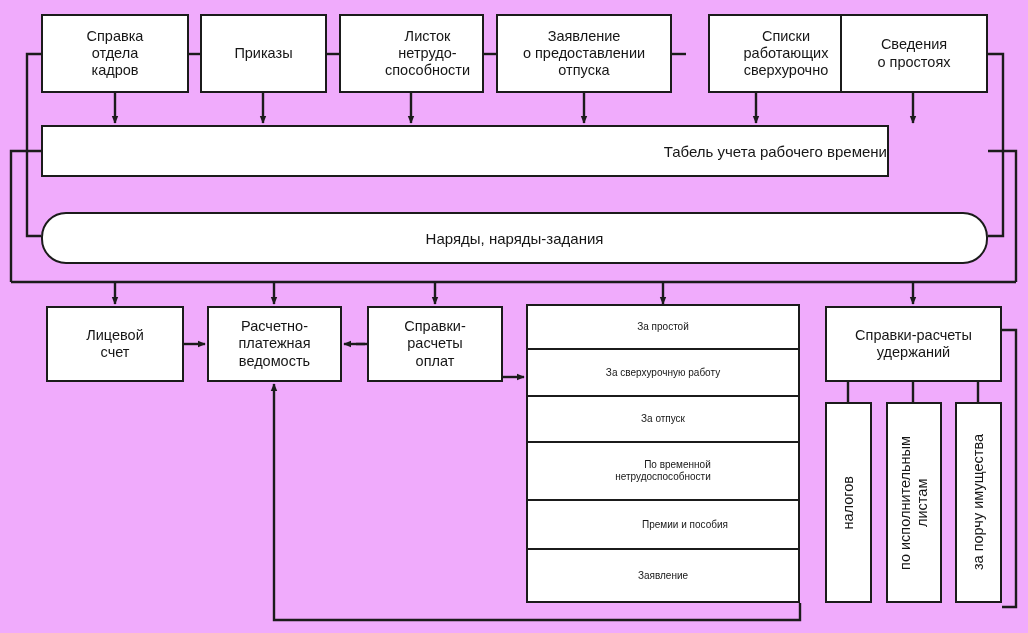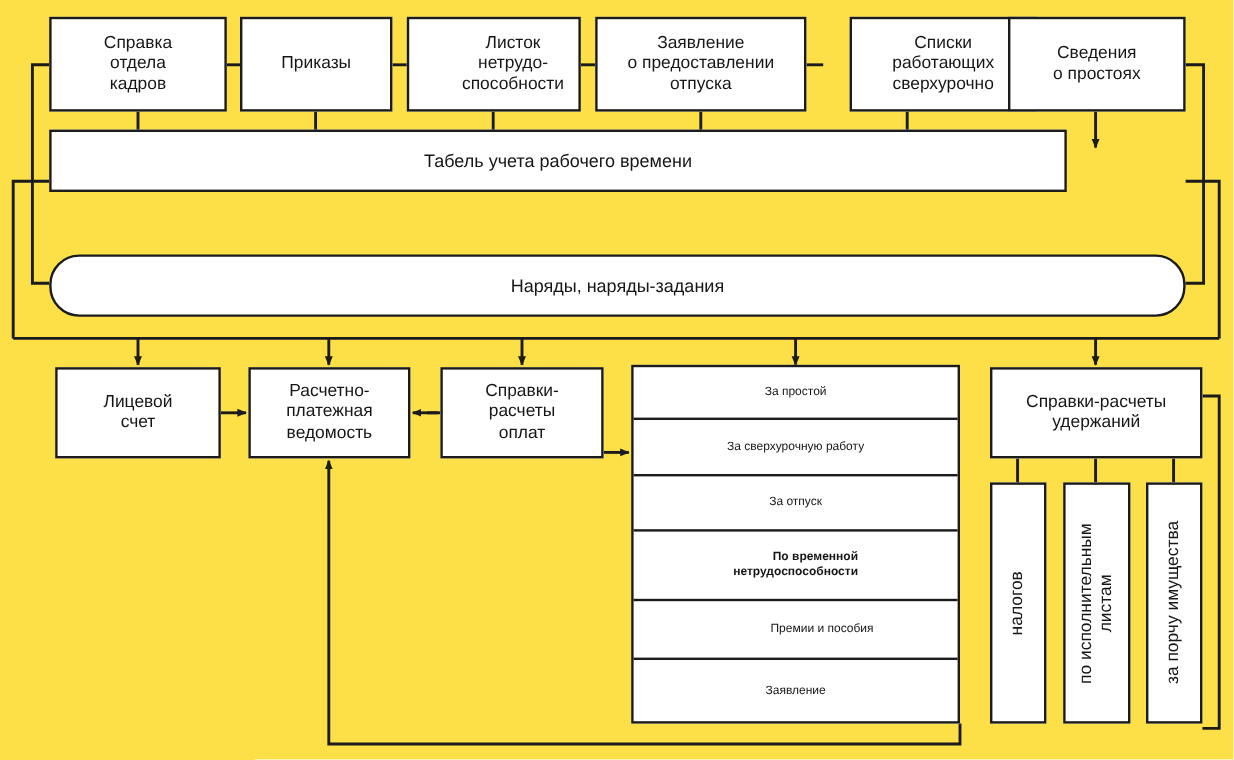--- a/index.html
+++ b/index.html
@@ -1,17 +1,17 @@
 <!DOCTYPE html>
 <html><head>
 <meta charset="utf-8">
 <style>
   html,body{margin:0;padding:0;background:#ffffff;}
   body{font-family:"Liberation Sans","DejaVu Sans",sans-serif;}
-  #stage{position:relative;width:1028px;height:633px;background:#fde047;overflow:hidden;}
+  #stage{position:relative;width:1028px;height:633px;background:#f0abfc;overflow:hidden;}
   #wires{position:absolute;left:0;top:0;width:1028px;height:633px;pointer-events:none;}
   .box{position:absolute;box-sizing:border-box;border:2px solid #1b1b1b;background:#fff;
        display:flex;align-items:center;justify-content:center;text-align:center;
        font-size:14.5px;line-height:1.18;color:#161616;padding:2px 4px;}
   .bar{position:absolute;box-sizing:border-box;border:2px solid #1b1b1b;background:#fff;
        display:flex;align-items:center;justify-content:center;font-size:15px;color:#161616;}
   .stack{position:absolute;box-sizing:border-box;border:2px solid #1b1b1b;background:#fff;}
   .stack-row{box-sizing:border-box;border-bottom:2px solid #1b1b1b;display:flex;
              align-items:center;justify-content:center;text-align:right;
              font-size:10px;line-height:1.18;color:#161616;}
@@ -104,21 +104,21 @@
   <div class="box" style="left:708px;top:14px;width:156px;height:79px;">
     <span style="white-space:pre-line;">Списки
 работающих
 сверхурочно</span>
   </div>
   <div class="box" style="left:840px;top:14px;width:148px;height:79px;">
     <span style="white-space:pre-line;">Сведения
 о простоях</span>
   </div>
 
-  <div class="bar" style="left:41px;top:108px;width:848px;height:52px;">
+  <div class="bar" style="left:41px;top:125px;width:848px;height:52px;justify-content:flex-end;">
     <span>Табель учета рабочего времени</span>
   </div>
   <div class="bar" style="left:41px;top:212px;width:947px;height:52px;border-radius:25px;">
     <span>Наряды, наряды-задания</span>
   </div>
 
   <div class="box" style="left:46px;top:306px;width:138px;height:76px;">
     <span style="white-space:pre-line;">Лицевой
 счет</span>
   </div>
@@ -137,21 +137,21 @@
     <div class="stack-row" style="height:44px;">
       <span style="white-space:pre-line;">За простой</span>
     </div>
     <div class="stack-row" style="height:47px;">
       <span style="white-space:pre-line;">За сверхурочную работу</span>
     </div>
     <div class="stack-row" style="height:46px;">
       <span style="white-space:pre-line;">За отпуск</span>
     </div>
     <div class="stack-row" style="height:58px;">
-      <span style="white-space:pre-line;font-weight:bold;">По временной
+      <span style="white-space:pre-line;">По временной
 нетрудоспособности</span>
     </div>
     <div class="stack-row" style="height:49px;">
       <span style="white-space:pre-line;padding-left:44px;">Премии и пособия</span>
     </div>
     <div class="stack-row" style="height:51px;">
       <span style="white-space:pre-line;">Заявление</span>
     </div>
   </div>
 

